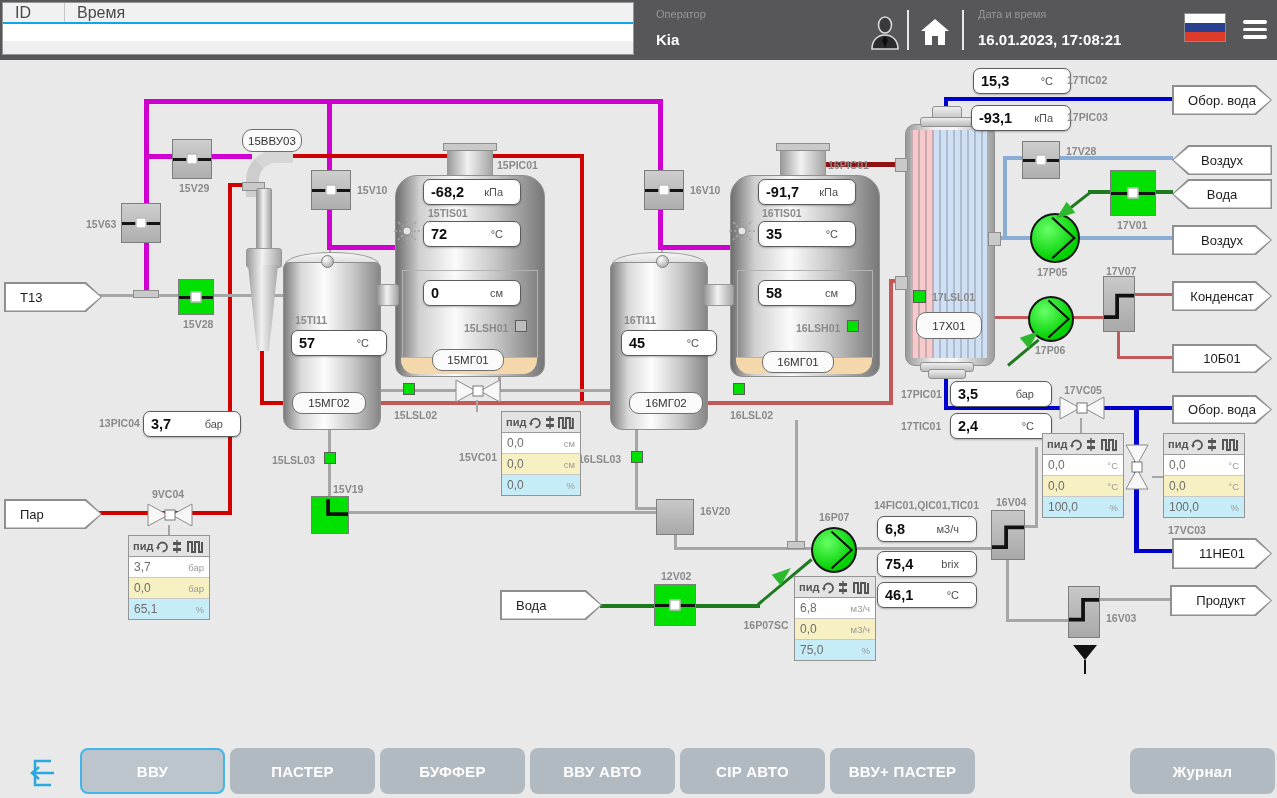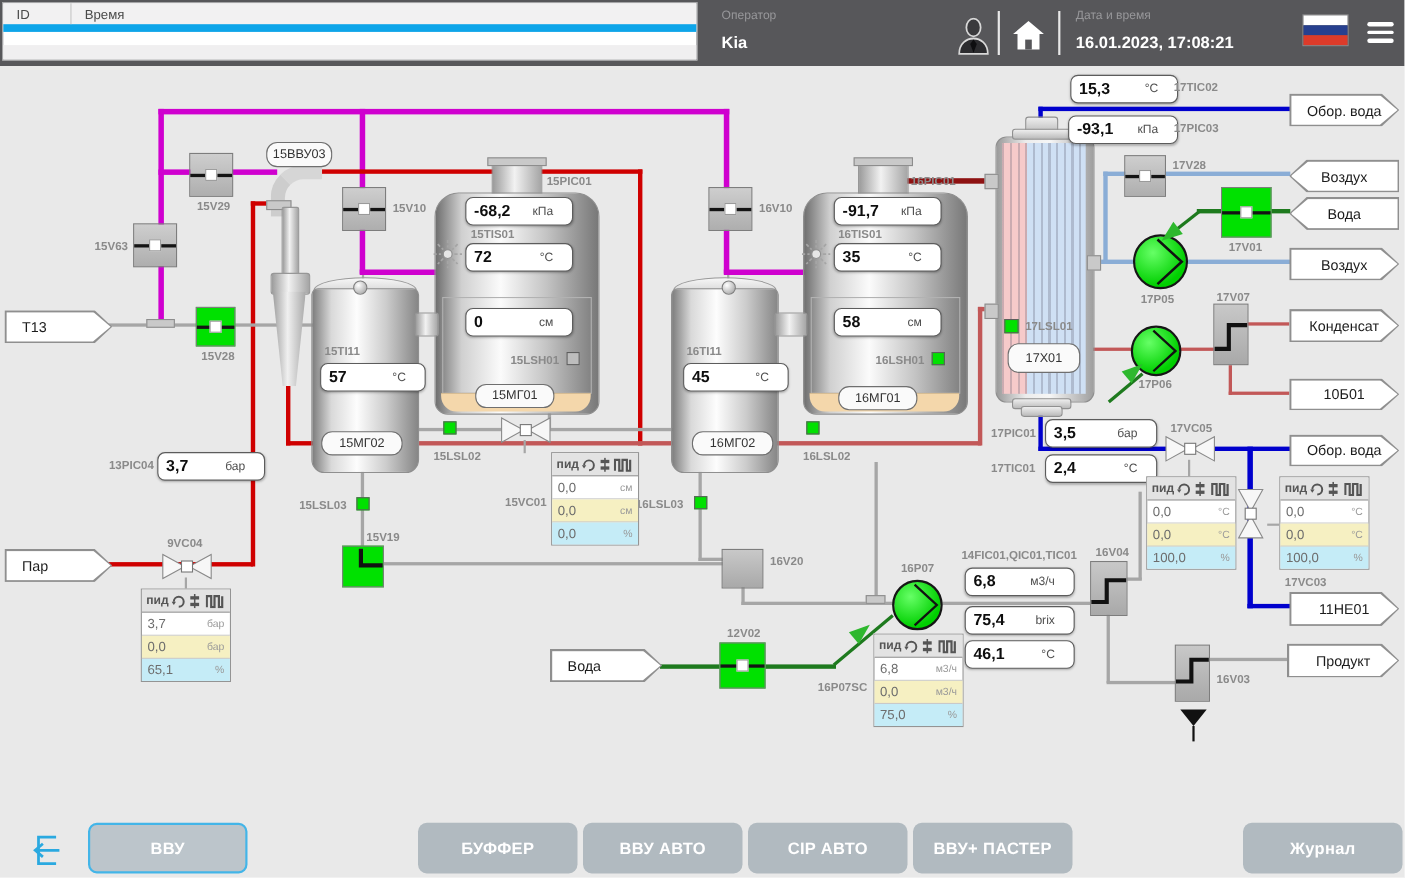--- a/index.html
+++ b/index.html
@@ -1,22 +1,22 @@
 <!DOCTYPE html>
 <html><head>
 <meta charset="utf-8">
 <style>
   html,body{margin:0;padding:0}
   .screen{position:relative;width:1277px;height:798px;overflow:hidden;background:#e9e9e9;
           font-family:"Liberation Sans",sans-serif;-webkit-font-smoothing:antialiased}
   
   .topbar{position:absolute;left:0;top:0;width:1277px;height:60px;background:#57575a;z-index:10}
   .alarm-panel{position:absolute;left:2px;top:2px;width:630px;height:51px;background:#fff;border:1px solid #97979a}
-  .alarm-head{position:absolute;left:0;top:0;right:0;height:19px;background:#f2f1f2;border-bottom:7px solid #0ea5e9;
-              display:flex;font-size:12px;color:#4a4a4a}
+  .alarm-head{position:absolute;left:0;top:0;right:0;height:19px;background:#f2f1f2;border-bottom:2px solid #0ea5e9;
+              display:flex;font-size:16px;color:#4a4a4a}
   .alarm-head .c{display:flex;align-items:center;border-right:1px solid #c6c6c6;padding-left:12px;box-sizing:border-box}
   .alarm-row2{position:absolute;left:0;bottom:0;right:0;height:13px;background:#f0eff0}
   .hlabel{position:absolute;font-size:11px;color:#97979a}
   .hvalue{position:absolute;font-size:15px;font-weight:bold;color:#fff}
   .hsep{position:absolute;top:10px;width:2px;height:40px;background:#e8e8e8}
   .flag{position:absolute;left:1184px;top:13px;width:42px;height:29px;border:1px solid #8a8a8c;box-sizing:border-box}
   .flag div{height:33.33%}
   .menu-icon{position:absolute;left:1243px;top:20px;width:24px;height:22px;cursor:pointer}
   .menu-icon div{height:3.5px;background:#fff;border-radius:2px;margin-bottom:4px}
   
@@ -690,19 +690,20 @@
       <div class="io-f"></div>
       <span class="io-t">Продукт</span>
     </div>
 
   <svg style="position:absolute;left:25px;top:757px;z-index:6;cursor:pointer" width="30" height="32" viewBox="0 0 30 32">
     <polyline points="26,4 10,4 10,28 26,28" fill="none" stroke="#2aa9e0" stroke-width="2.5"></polyline>
     <line x1="29" y1="16" x2="8" y2="16" stroke="#2aa9e0" stroke-width="2.5"></line>
     <polyline points="14,10 7,16 14,22" fill="none" stroke="#2aa9e0" stroke-width="2.5"></polyline>
   </svg>
   <div class="btn active" style="left:80px">ВВУ</div>
+  <div class="btn" style="left:230px">ПАСТЕР</div>
   <div class="btn" style="left:380px">БУФФЕР</div>
   <div class="btn" style="left:530px">ВВУ АВТО</div>
   <div class="btn" style="left:680px">CIP АВТО</div>
   <div class="btn" style="left:830px">ВВУ+ ПАСТЕР</div>
   <div class="btn" style="left:1130px">Журнал</div>
 
 </div>
 
 </body></html>

